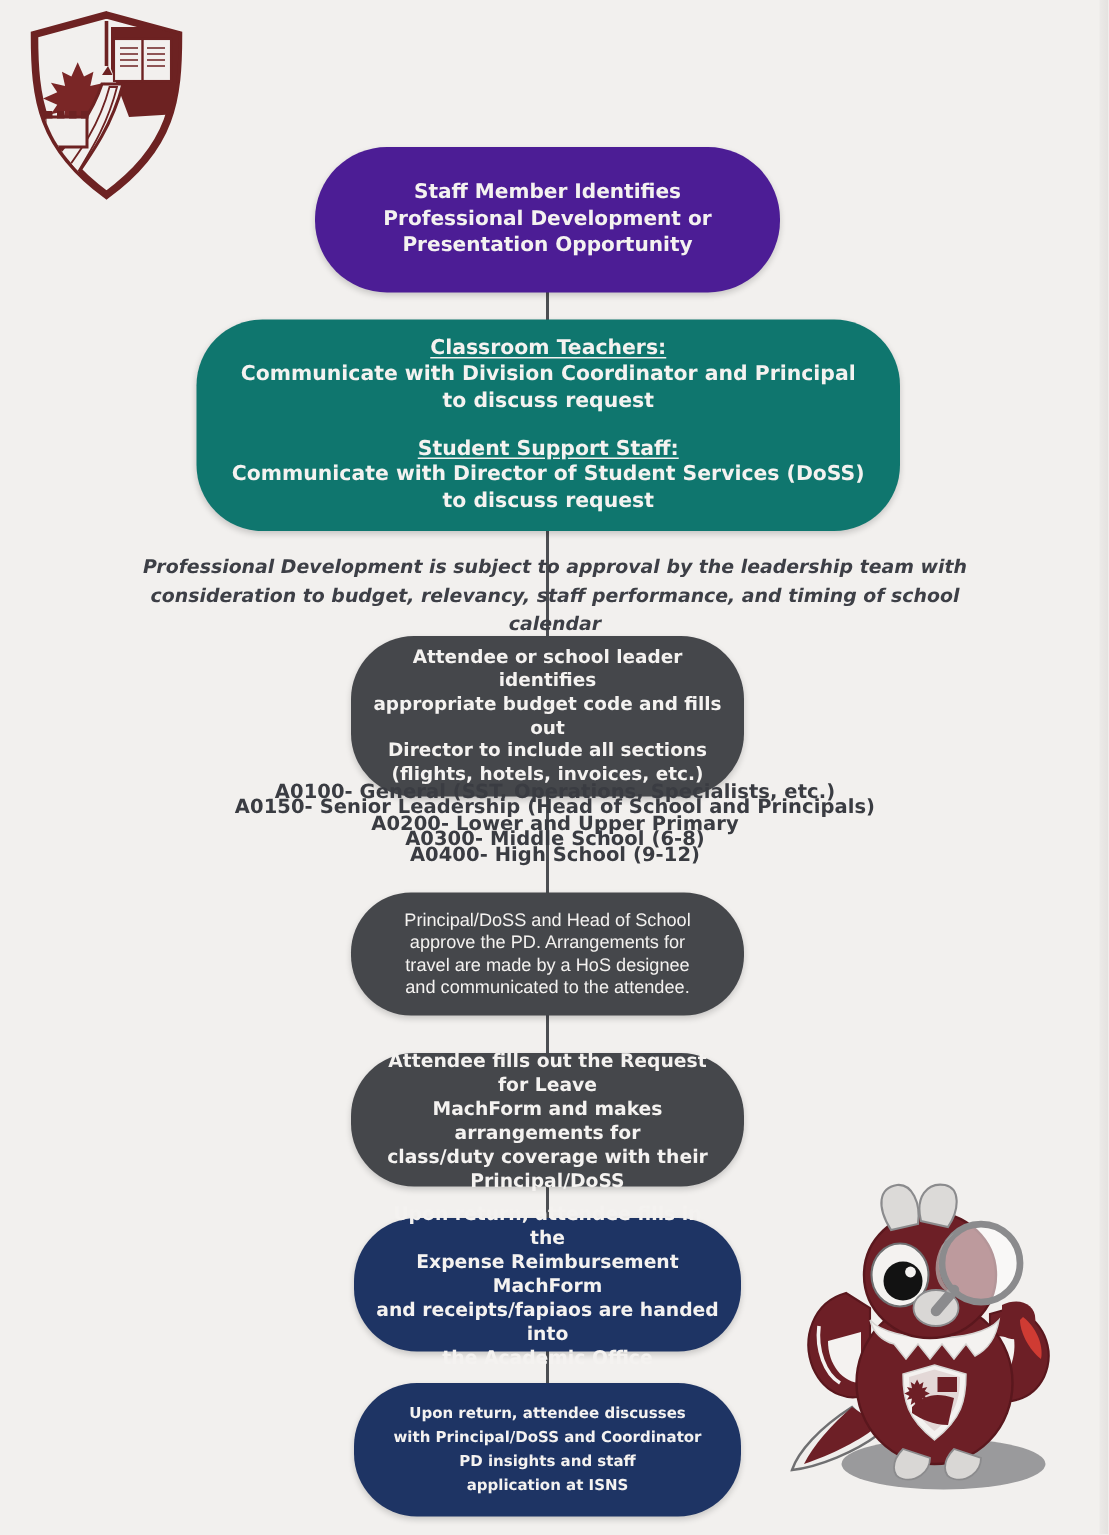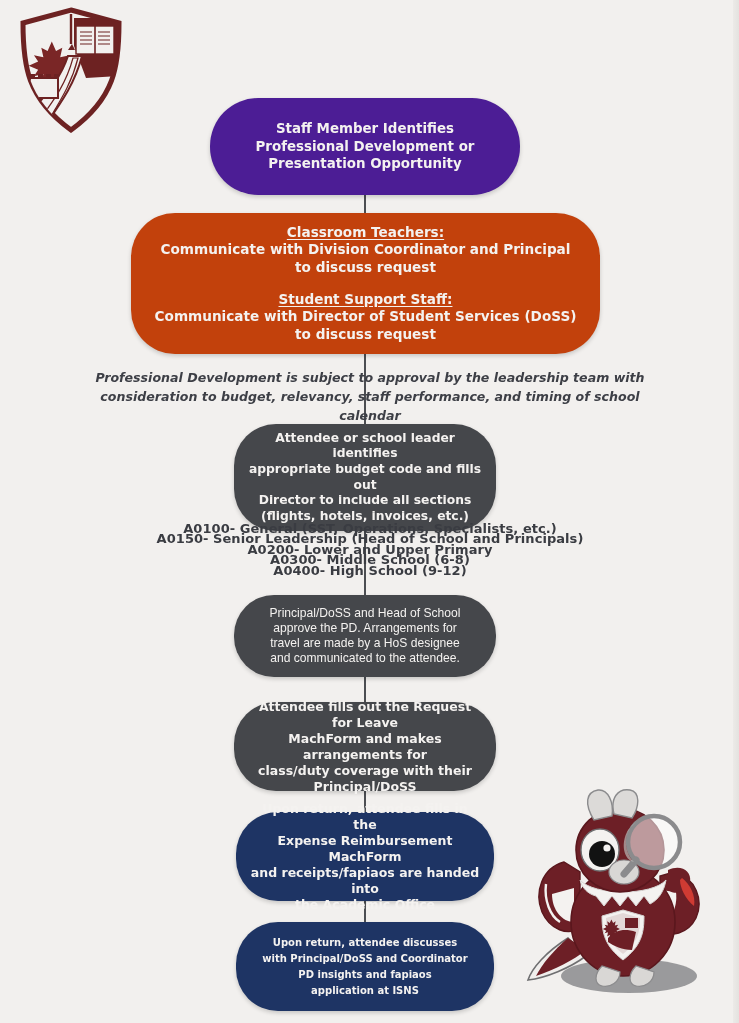--- a/index.html
+++ b/index.html
@@ -41,21 +41,21 @@
   
   .geo{font-family:"DejaVu Sans", sans-serif;font-weight:bold;}
   .plain{font-family:"Liberation Sans", sans-serif;}
 
   #box-identify{
     left:210px;top:98px;width:310px;height:97px;border-radius:48px;
     background:#4c1d95;font-size:13.4px;line-height:17.5px;
   }
   #box-communicate{
     left:131px;top:213px;width:469px;height:141px;border-radius:44px;
-    background:#c2410c;font-size:13.6px;line-height:17.4px;
+    background:#0f766e;font-size:13.6px;line-height:17.4px;
   }
   #box-communicate .hd{ text-decoration:underline; text-underline-offset:2px; }
   #box-communicate .gap{display:block;height:15px;}
 
   .note{
     position:absolute;left:70px;top:368px;width:600px;text-align:center;
     font-style:italic;font-weight:bold;font-size:12.6px;line-height:19px;color:#3d3f46;
     font-family:"DejaVu Sans", sans-serif;
   }
 
@@ -214,21 +214,21 @@
       <span class="ln">Expense Reimbursement MachForm</span>
       <span class="ln">and  receipts/fapiaos are handed into</span>
       <span class="ln">the Academic Office</span>
     </div>
   </div>
 
   <div class="box geo" id="box-debrief">
     <div class="txt">
       <span class="ln">Upon return, attendee discusses</span>
       <span class="ln">with Principal/DoSS and Coordinator</span>
-      <span class="ln">PD insights and fapiaos</span>
+      <span class="ln">PD insights and staff</span>
       <span class="ln">application at ISNS</span>
     </div>
   </div>
 
   <div class="mascot">
     <svg viewBox="0 0 200 222" width="200" height="222">
 
       <ellipse cx="105" cy="188" rx="68" ry="17" fill="#8b8b8d" opacity="0.85"></ellipse>
 
       <path d="M44 150 C22 164 8 180 4 192 C22 190 46 180 62 168 Z" fill="#f0eeec" stroke="#6f6f71" stroke-width="1.6"></path>

